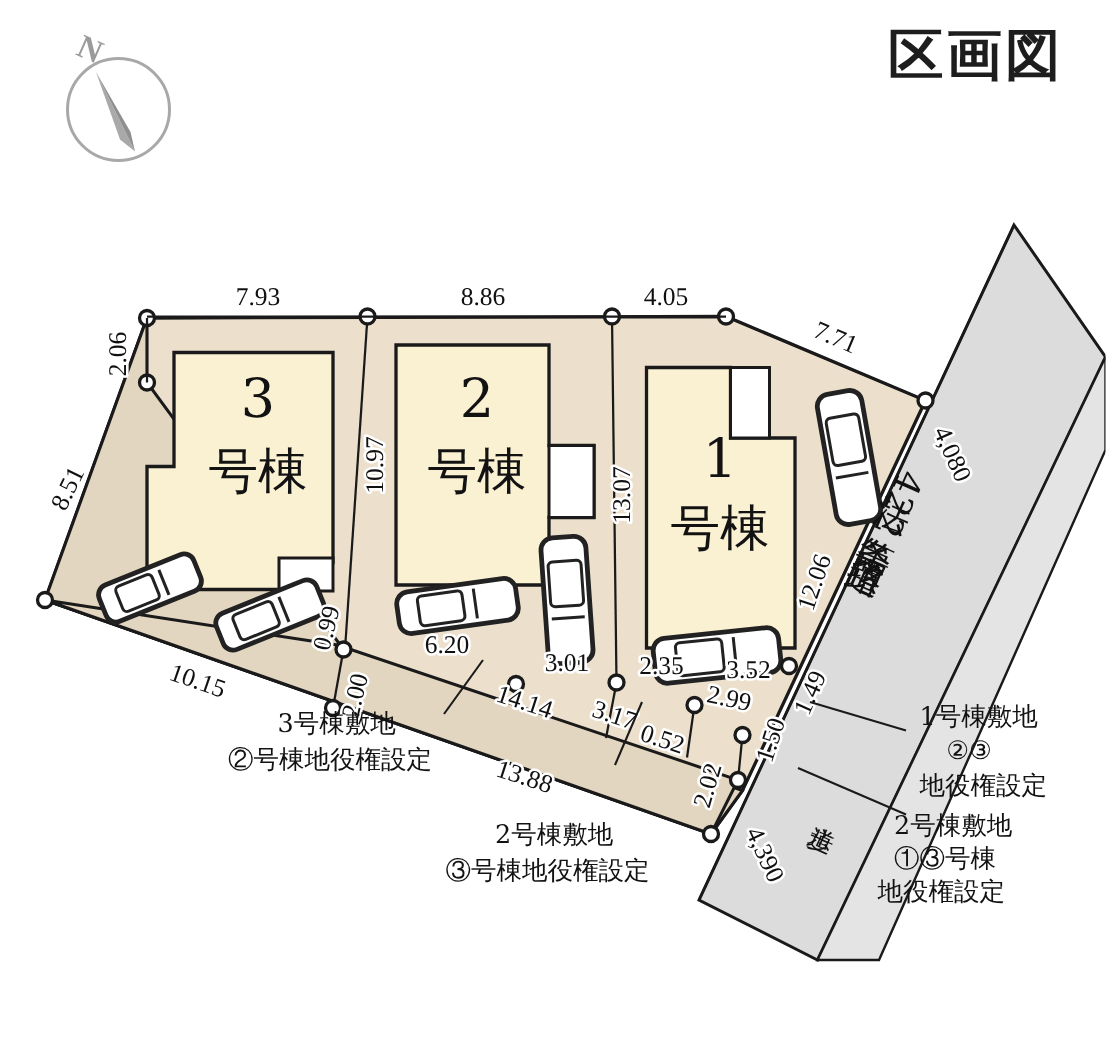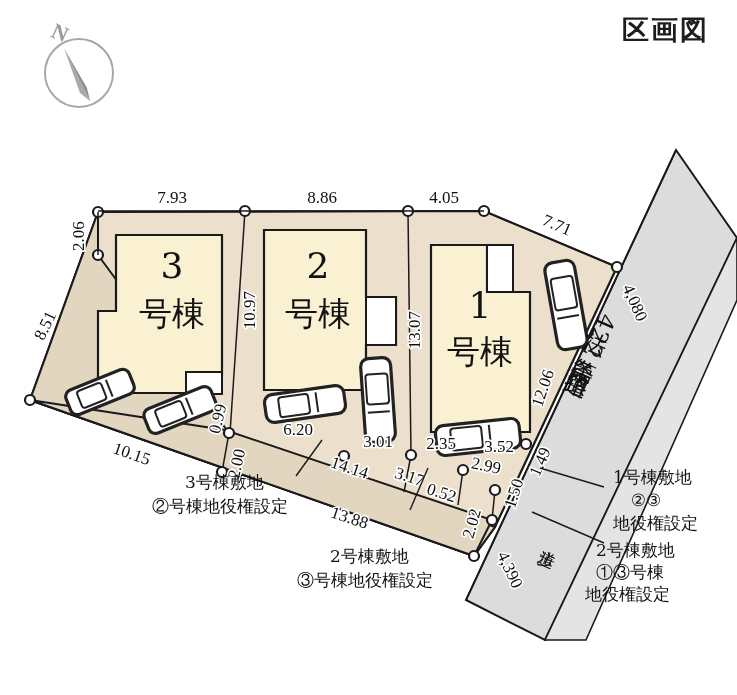--- a/index.html
+++ b/index.html
@@ -7,21 +7,21 @@
     width:737px;height:695px;position:relative;overflow:hidden;
     font-family:"Liberation Serif","DejaVu Serif",serif;
     color:#1a1a1a;
   }
   #stage{position:absolute;left:0;top:0;width:737px;height:695px;}
   svg#plan{position:absolute;left:0;top:0;width:737px;height:695px;}
 
   
   .title{
     position:absolute; right:28px; top:12px;
-    font-size:27px; font-weight:700; letter-spacing:2px;
+    font-size:37px; font-weight:700; letter-spacing:2px;
     font-family:Liberation Mono, monospace;
     color:#1d1d1d;
   }
 
   
   .compass{position:absolute;left:44px;top:38px;width:72px;height:72px;}
   .compass .ring{
     position:absolute;left:0;top:0;width:70px;height:70px;
     border:2px solid #a8a8a8;border-radius:50%;
     box-sizing:border-box;

